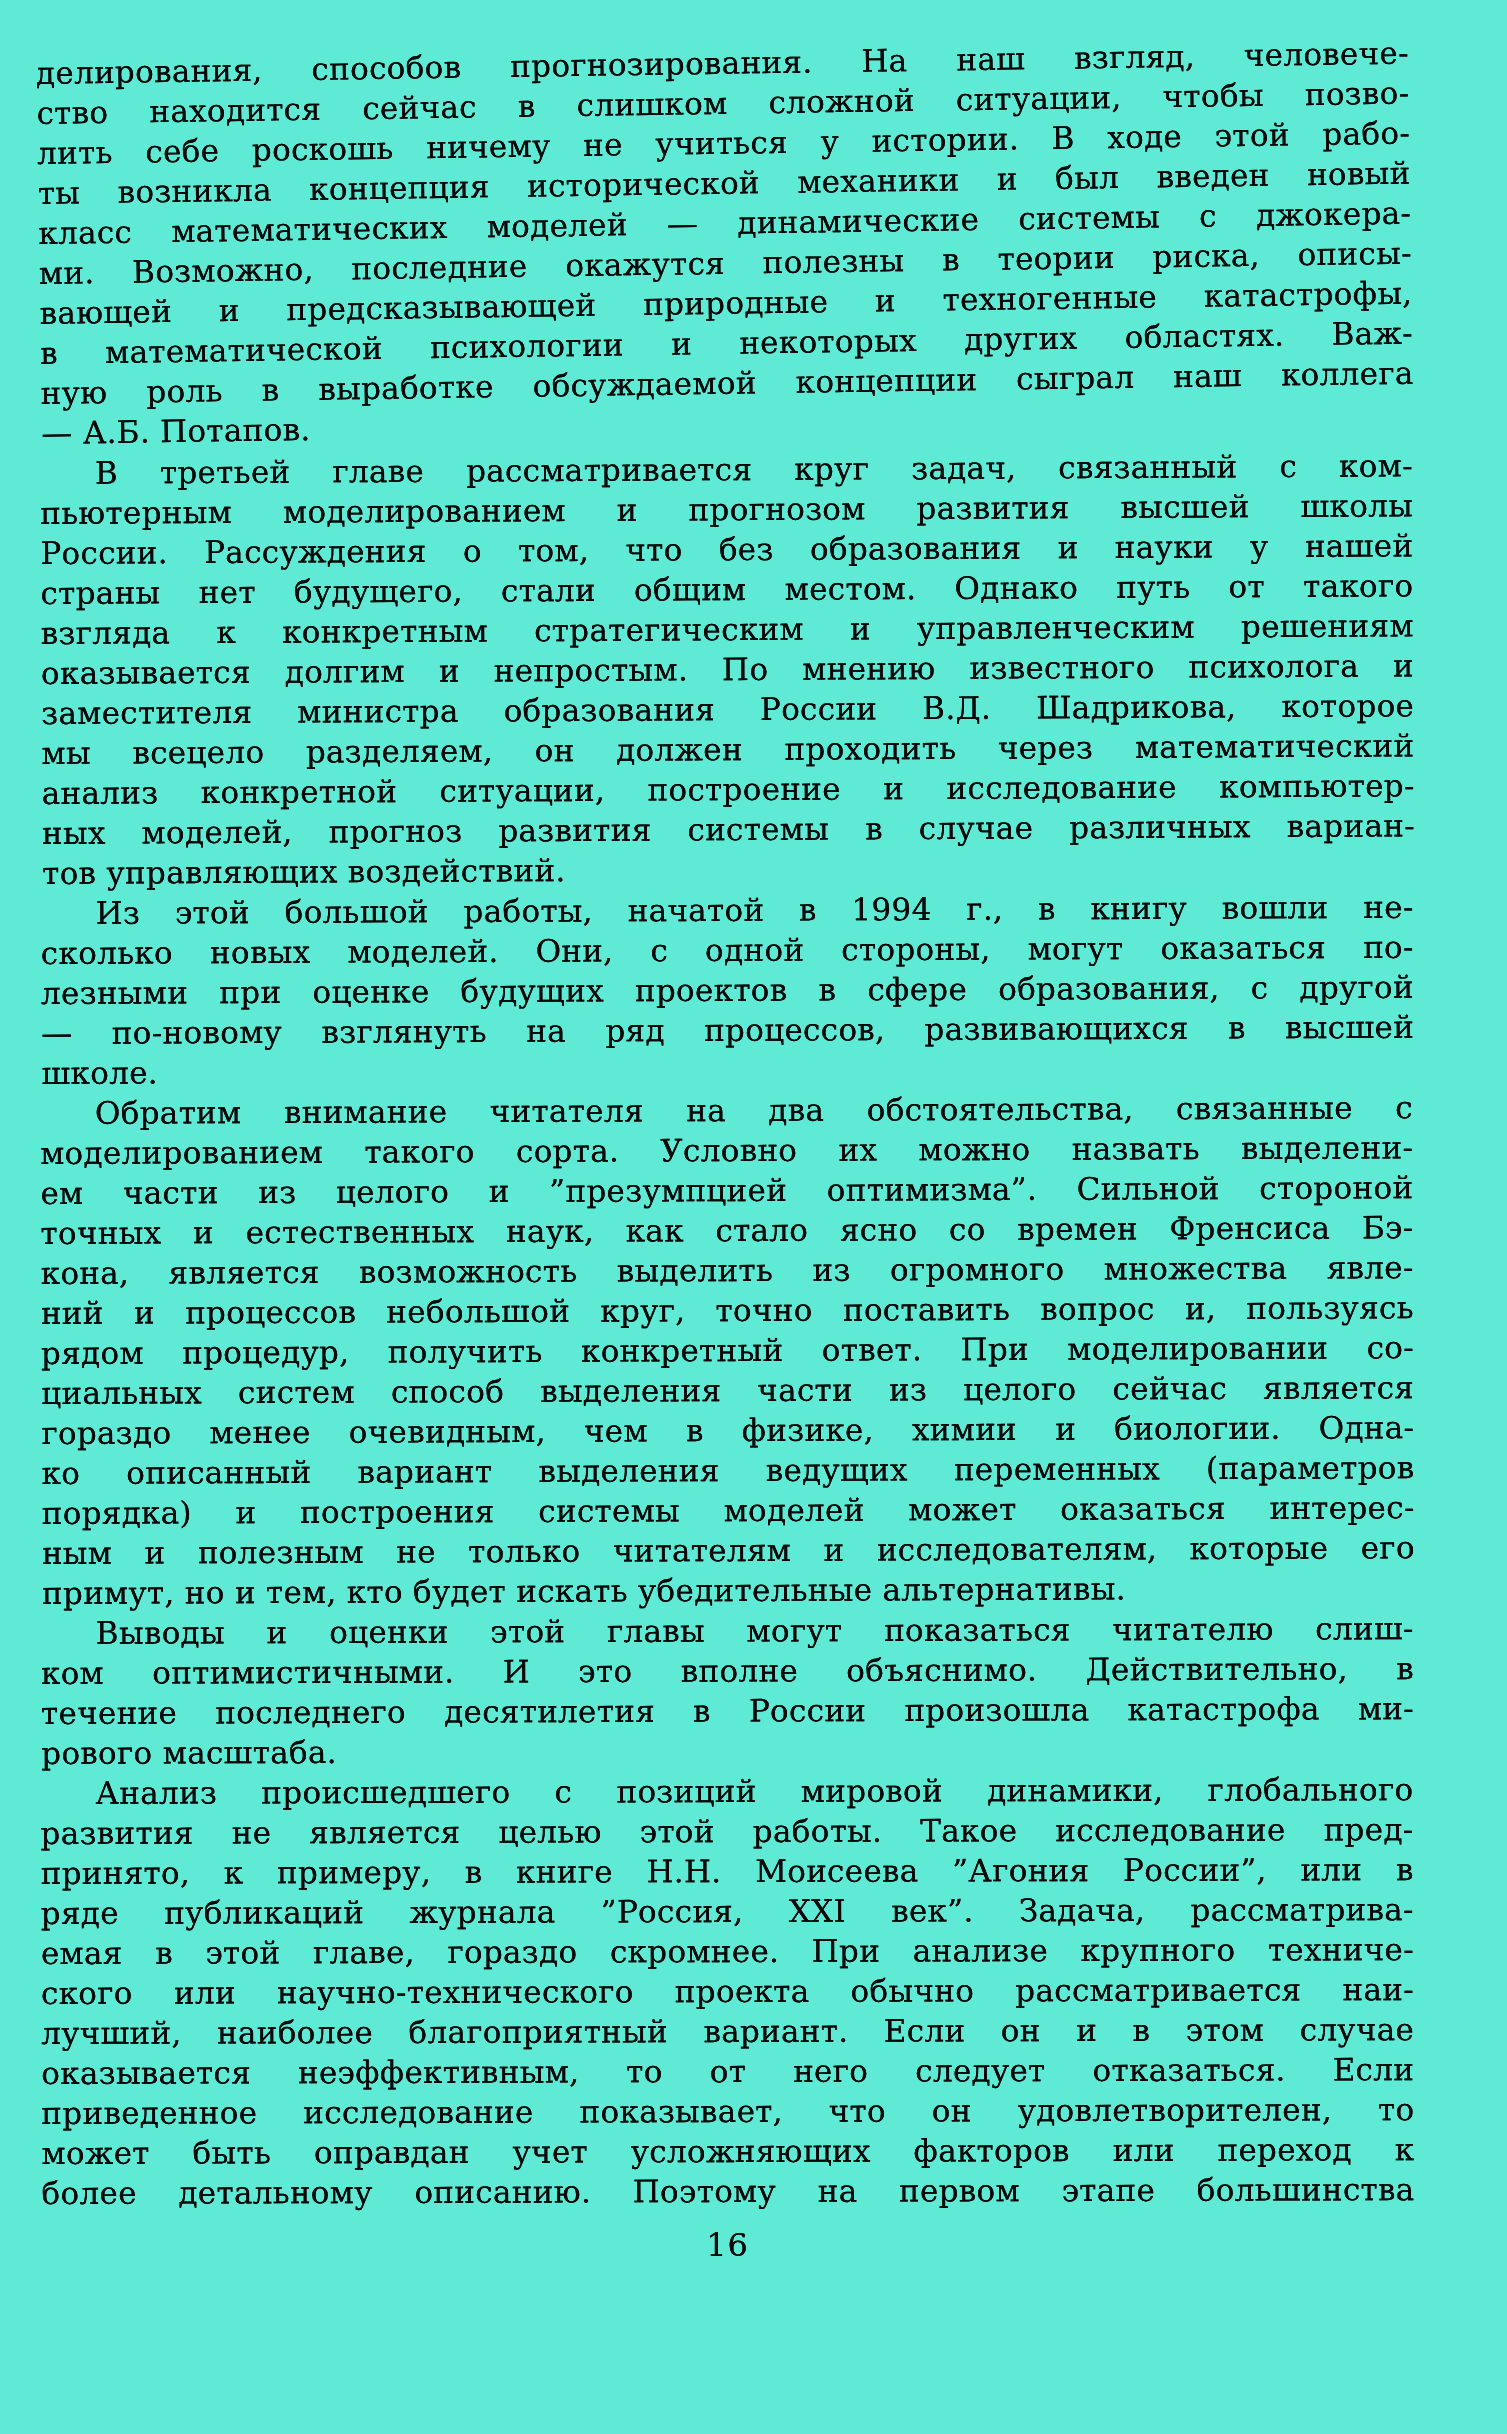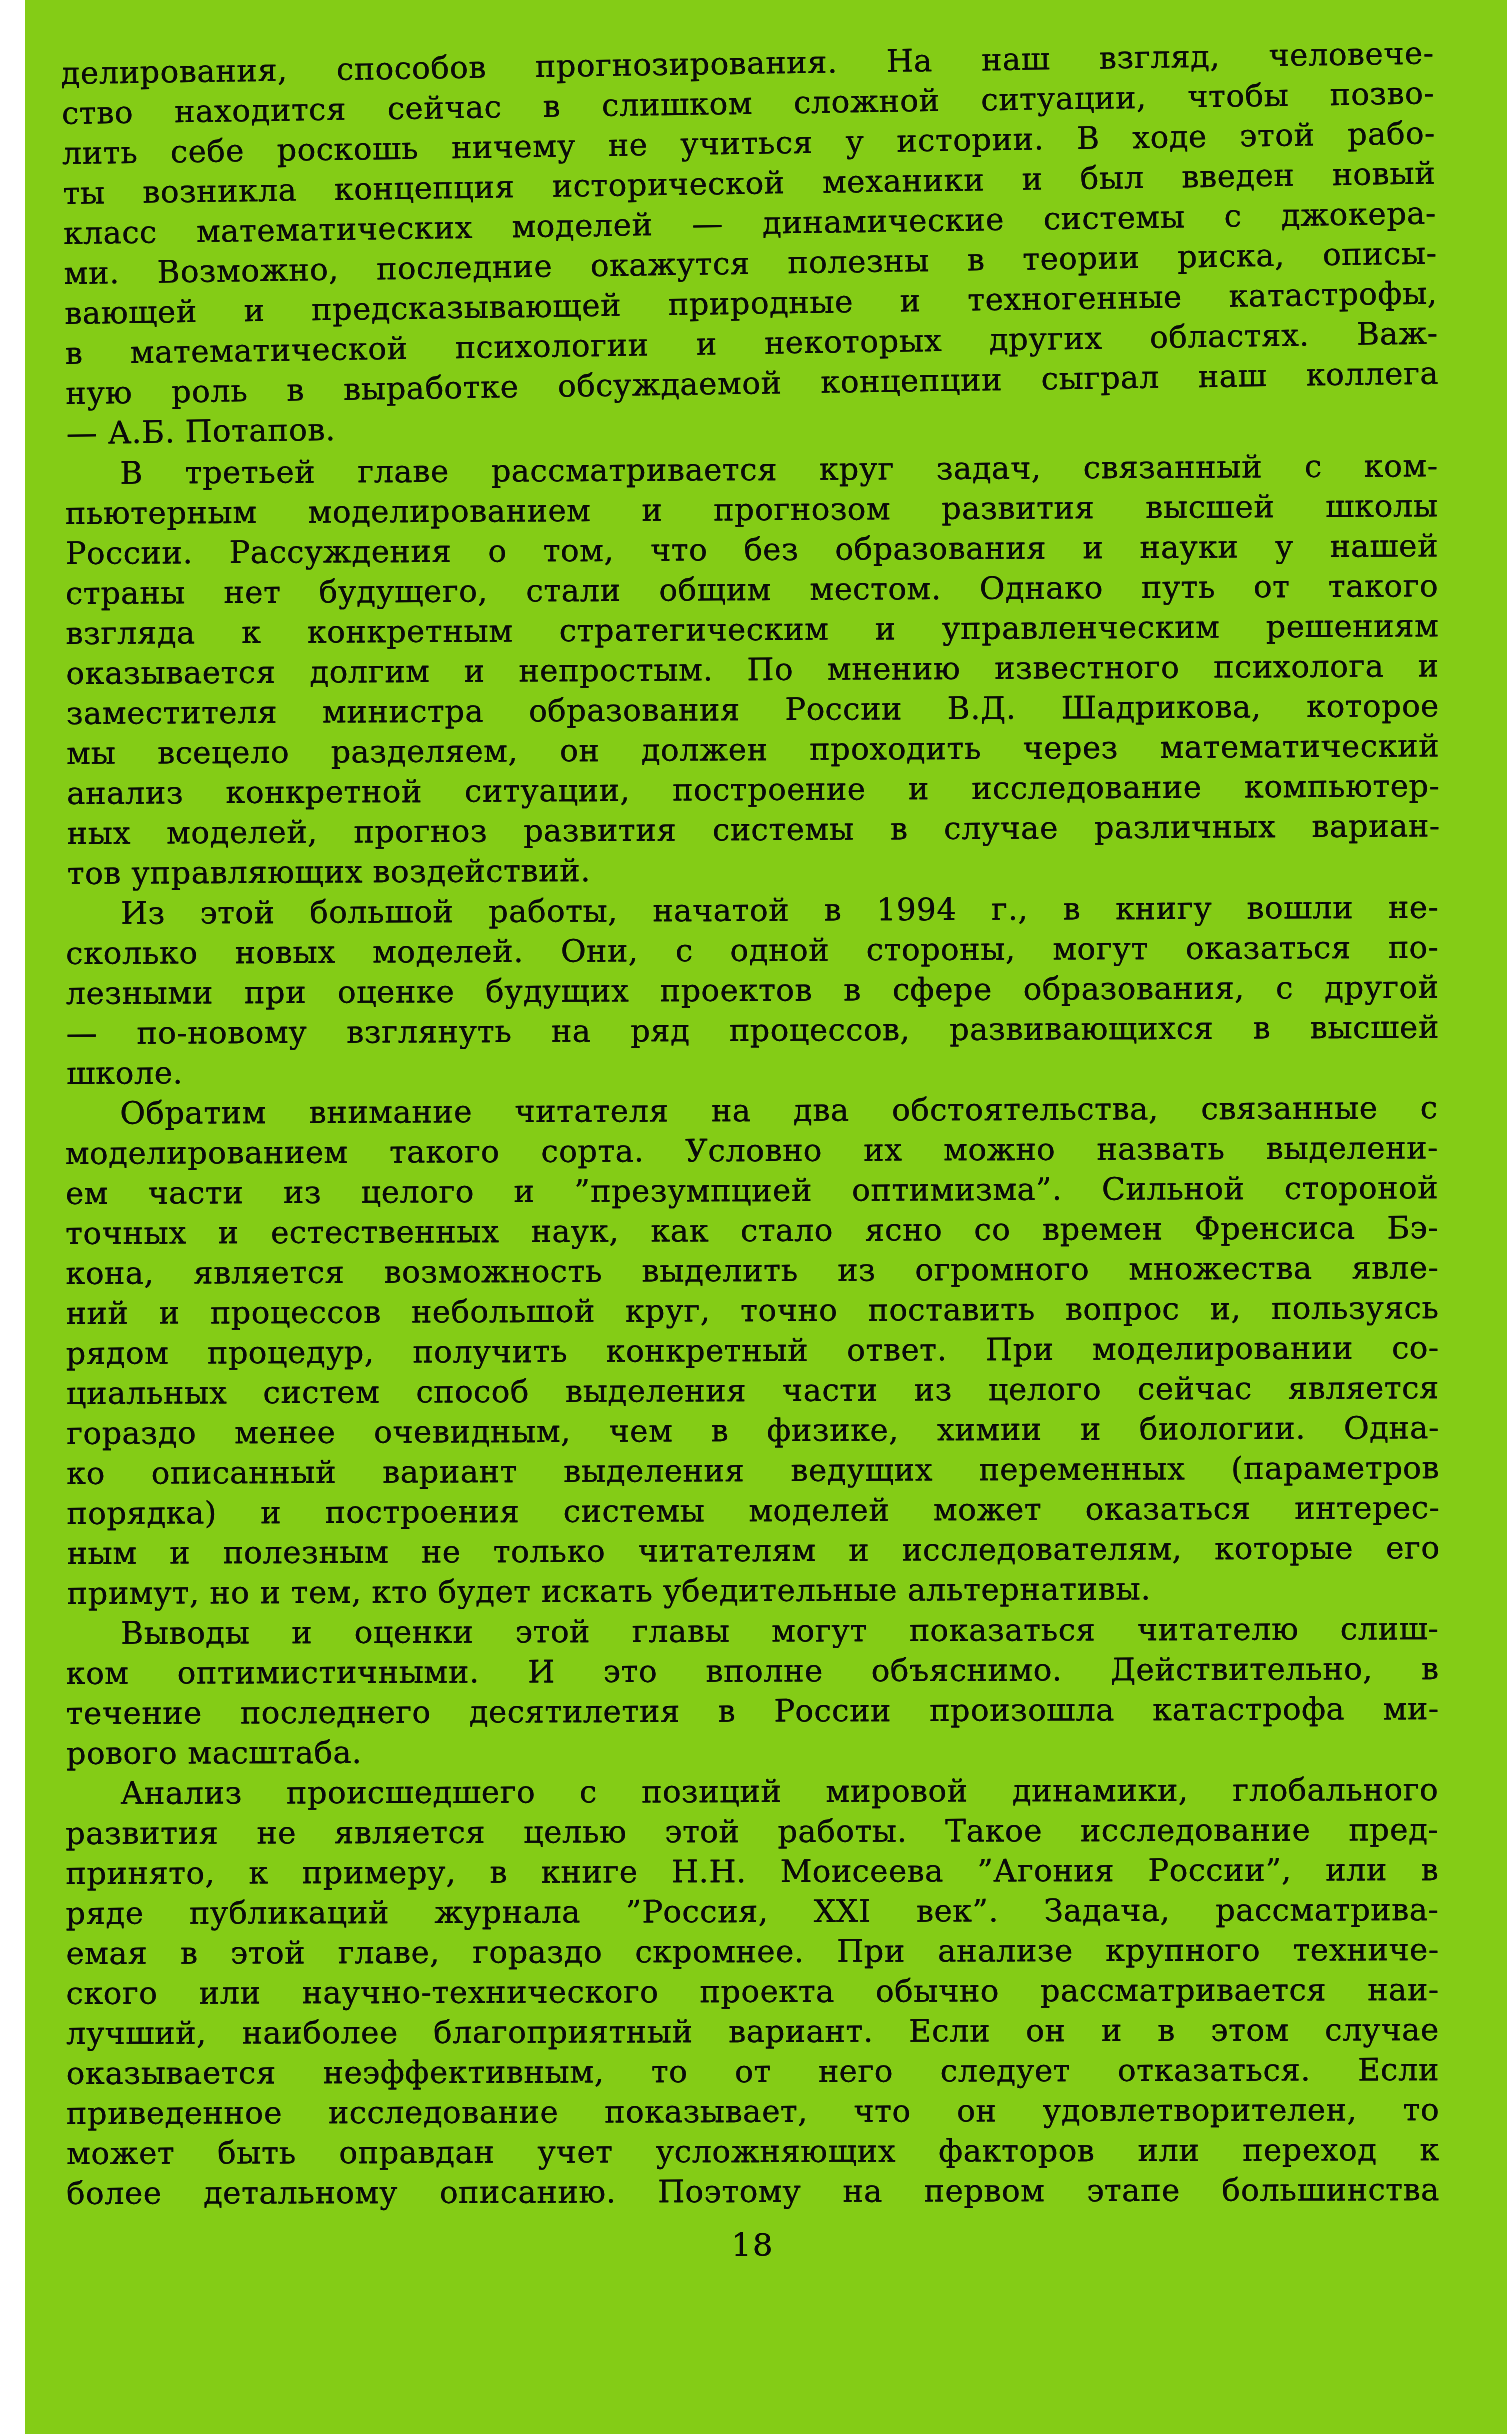--- a/index.html
+++ b/index.html
@@ -11,22 +11,21 @@
     width: 1508px;
     height: 2434px;
     position: relative;
     overflow: hidden;
     font-family: "DejaVu Serif", "Liberation Serif", serif;
     color: #0a0a0a;
   }
   .page {
     position: absolute;
     inset: 0;
-    background: #84cc16;
-    margin-left: 25px;
+    background: #5eead4;
   }
   .text-block {
     position: absolute;
     left: 41px;
     top: 53px;
     width: 1373px;
   }
   .para { display: block; }
   
   .para-0 { transform: rotate(-0.85deg); transform-origin: 0 90%; }
@@ -131,15 +130,15 @@
       <div class="ln">ского или научно-технического проекта обычно рассматривается наи-</div>
       <div class="ln">лучший, наиболее благоприятный вариант.  Если он и в этом случае</div>
       <div class="ln">оказывается неэффективным, то от него следует отказаться.  Если</div>
       <div class="ln">приведенное исследование показывает, что он удовлетворителен, то</div>
       <div class="ln">может быть оправдан учет усложняющих факторов или переход к</div>
       <div class="ln">более детальному описанию.  Поэтому на первом этапе большинства</div>
     </div>
 
   </div>
 
-  <div class="page-number">18</div>
+  <div class="page-number">16</div>
 </div>
 
 
 </body></html>

